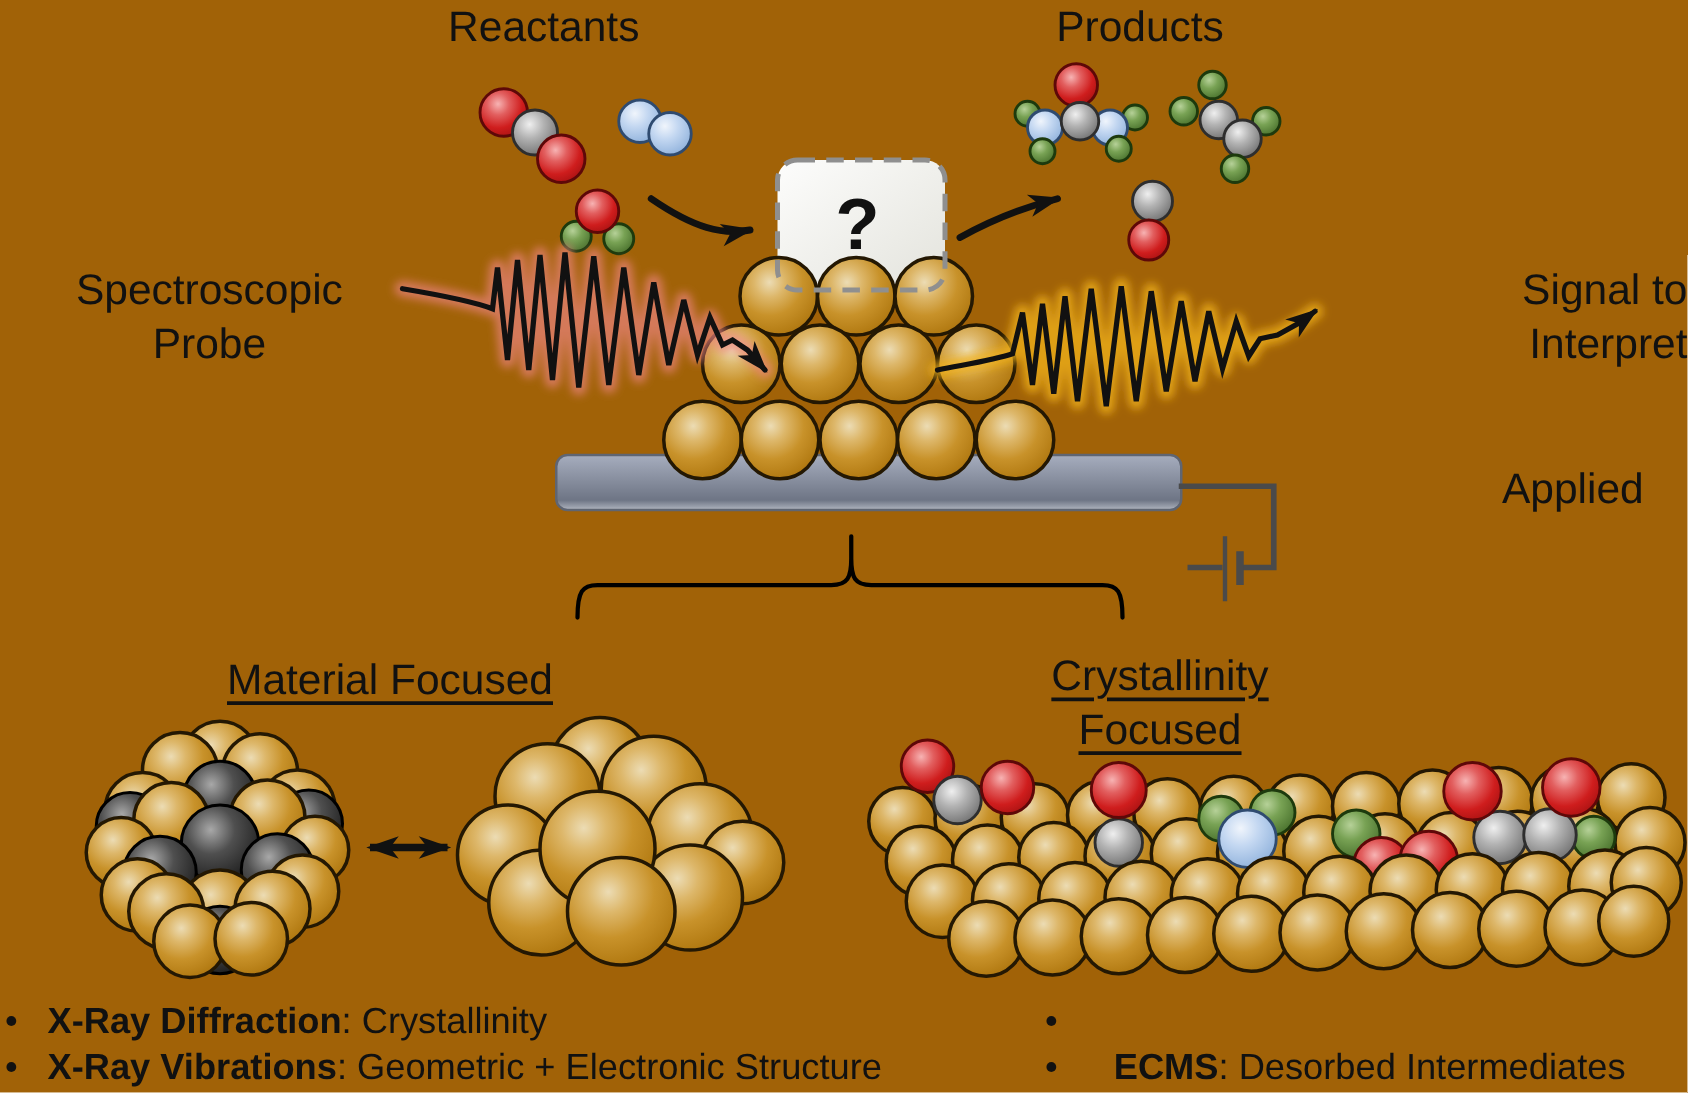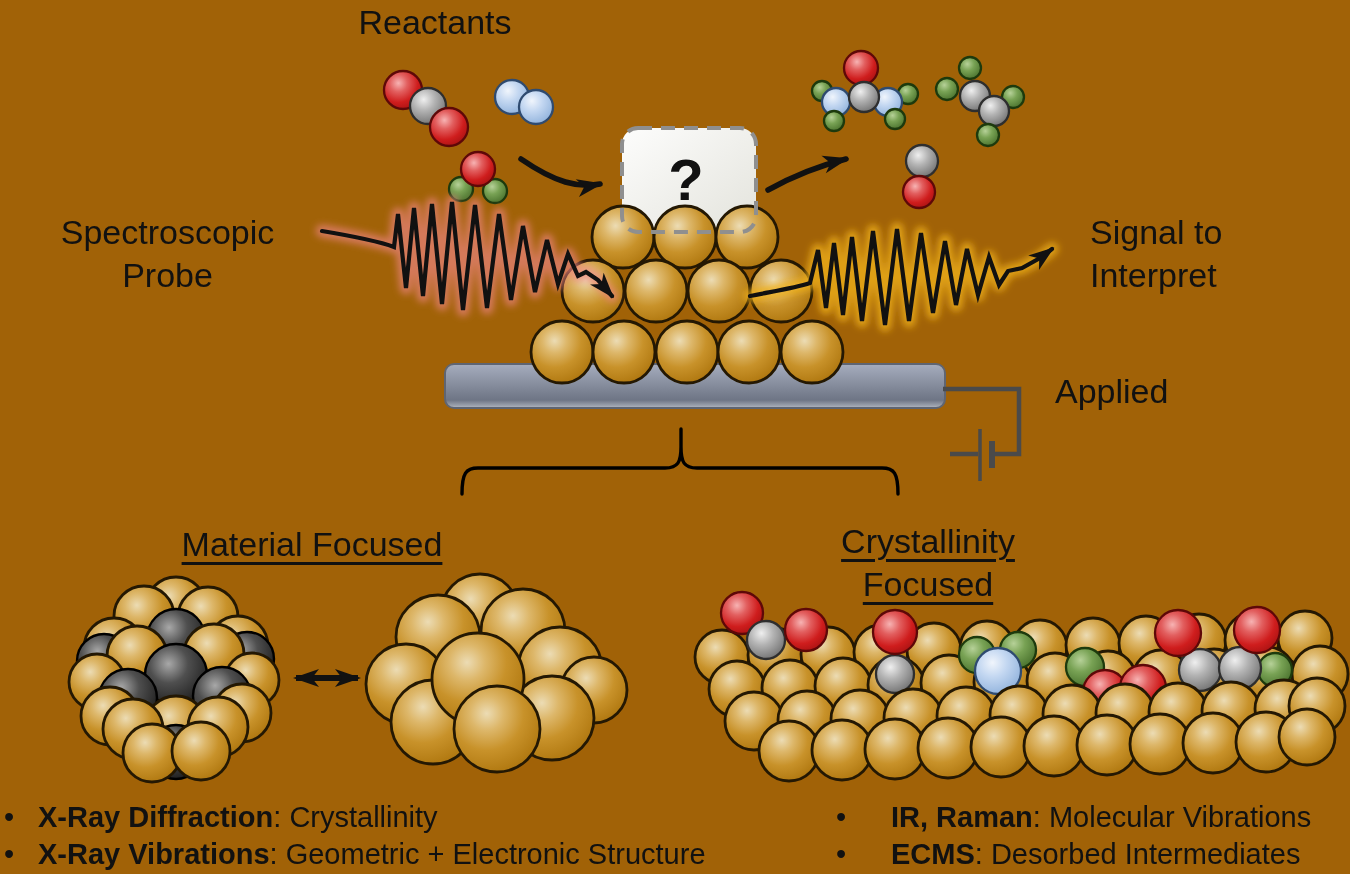--- a/index.html
+++ b/index.html
@@ -1,19 +1,19 @@
 <!DOCTYPE html>
 <html><head>
 <meta charset="utf-8">
 <style>
   html,body{margin:0;padding:0;background:#fff;}
   .canvas{position:relative;width:1350px;height:874px;background:#a16207;overflow:hidden;
           font-family:"Liberation Sans",sans-serif;}
   svg{position:absolute;left:0;top:0;}
-  .t{position:absolute;color:#111;font-family:"Liberation Sans",sans-serif;}
+  .t{position:absolute;color:#111;font-family:"Liberation Sans",sans-serif;text-align:right;}
   .h34{font-size:34px;line-height:43px;}
   .center{text-align:center;}
   .right{text-align:center;}
   .underlined{text-decoration:underline;text-underline-offset:6px;text-decoration-thickness:2.5px;}
   .qmark{font-size:58px;font-weight:700;line-height:58px;}
   .bullet-row{position:absolute;display:flex;font-size:29px;color:#111;
               font-family:"Liberation Sans",sans-serif;white-space:nowrap;}
   .dot-l{display:inline-block;width:34px;}
   .dot-r{display:inline-block;width:55px;}
   .bt b{font-weight:700;}
@@ -249,20 +249,21 @@
         <circle cx="1054" cy="746" r="30" fill="url(#gGold)" stroke="#241803" stroke-width="2.8"></circle>
         <circle cx="1107" cy="745" r="30" fill="url(#gGold)" stroke="#241803" stroke-width="2.8"></circle>
         <circle cx="1160" cy="744" r="30" fill="url(#gGold)" stroke="#241803" stroke-width="2.8"></circle>
         <circle cx="1213" cy="743" r="30" fill="url(#gGold)" stroke="#241803" stroke-width="2.8"></circle>
         <circle cx="1266" cy="742" r="30" fill="url(#gGold)" stroke="#241803" stroke-width="2.8"></circle>
         <circle cx="1307" cy="737" r="28" fill="url(#gGold)" stroke="#241803" stroke-width="2.8"></circle>
       </g>
 </svg>
 
 <div class="t h34 center" style="left:345px;top:1px;width:180px;">Reactants</div>
+<div class="t h34 center" style="left:832px;top:1px;width:160px;">Products</div>
 
 <div class="t qmark center" style="left:648px;top:151px;width:76px;">?</div>
 
 <div class="t h34 right" style="left:40px;top:211px;width:255px;">
   <div>Spectroscopic</div>
   <div>Probe</div>
 </div>
 
 <div class="t h34" style="left:1090px;top:211px;width:260px;">
   <div>Signal to</div>
@@ -279,20 +280,19 @@
 <div class="bullet-row" style="left:4px;top:801px;">
   <span class="dot-l">•</span>
   <span class="bt"><b>X-Ray Diffraction</b><span>: Crystallinity</span></span>
 </div>
 <div class="bullet-row" style="left:4px;top:838px;">
   <span class="dot-l">•</span>
   <span class="bt"><b>X-Ray Vibrations</b><span>: Geometric + Electronic Structure</span></span>
 </div>
 <div class="bullet-row" style="left:836px;top:801px;">
   <span class="dot-r">•</span>
-  <span class="bt"><b>IR, Raman</b><span>: Molecular Vibrations</span></span>
 </div>
 <div class="bullet-row" style="left:836px;top:838px;">
   <span class="dot-r">•</span>
   <span class="bt"><b>ECMS</b><span>: Desorbed Intermediates</span></span>
 </div>
 
 </div>
 
 </body></html>

